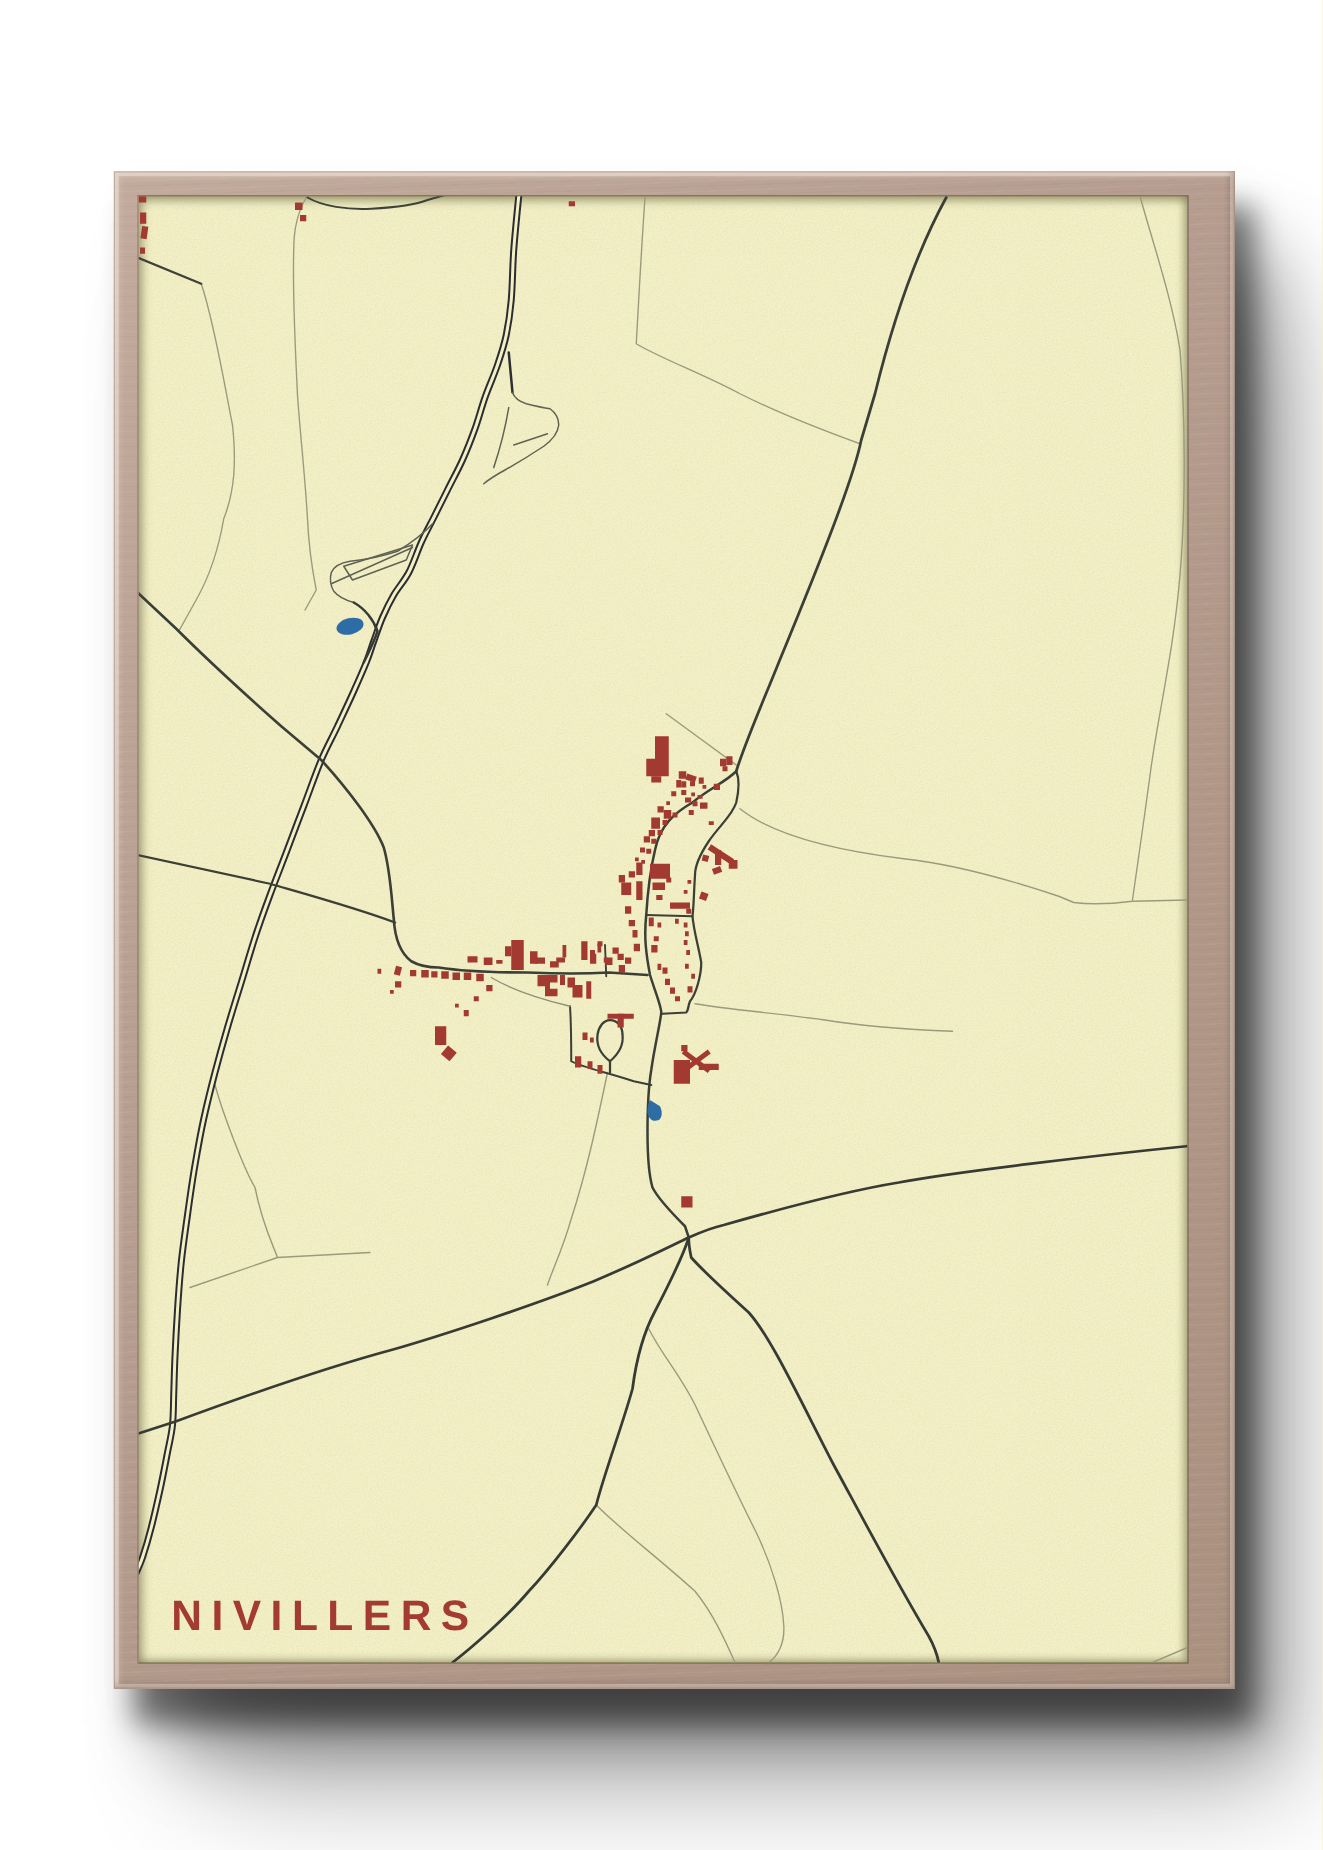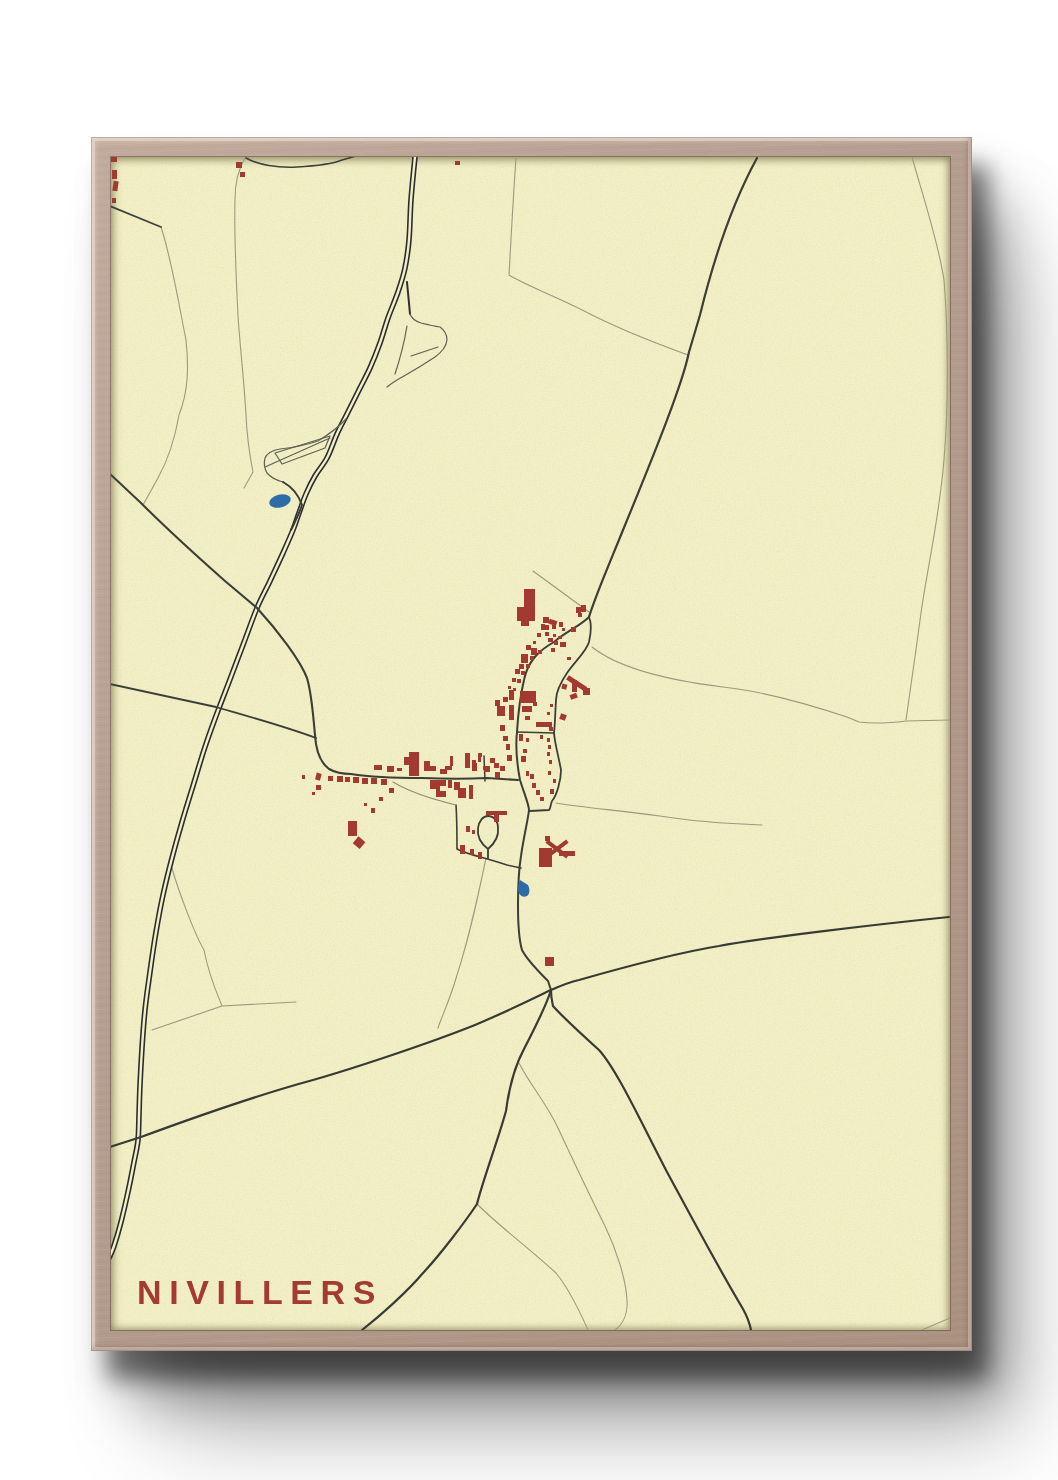--- a/index.html
+++ b/index.html
@@ -1,19 +1,20 @@
 <!DOCTYPE html>
 <html><head>
 <meta charset="utf-8">
 <style>
 html,body{margin:0;padding:0;}
 body{width:1058px;height:1480px;background:#ffffff;font-family:"Liberation Sans",sans-serif;overflow:hidden;position:relative;}
 .frame{position:absolute;left:91px;top:137px;width:881px;height:1214px;
   background:linear-gradient(133deg,#c2ab9c 0%,#b79f92 35%,#b19889 65%,#aa9180 100%);
   box-shadow:16px 28px 22px rgba(0,0,0,0.50), 34px 54px 55px -6px rgba(0,0,0,0.36), 60px 95px 95px -12px rgba(0,0,0,0.24);
+  padding-left:16px;
 }
 .grain{position:absolute;inset:0;
   background:
    repeating-linear-gradient(178deg,rgba(255,250,244,0.05) 0 1px,rgba(0,0,0,0) 1px 4px,rgba(90,60,50,0.035) 4px 5px,rgba(0,0,0,0) 5px 8px);
 }
 .bevel{position:absolute;inset:0;
   box-shadow:inset 0 0 0 1px rgba(125,95,85,0.32), inset 0 0 0 4px rgba(255,246,238,0.36), inset -4px -4px 5px rgba(75,50,45,0.34), inset 4px 4px 6px rgba(255,242,232,0.32);
 }
 .paper{position:absolute;left:20px;top:20px;width:839px;height:1173px;background:#f3f0c6;
   box-shadow:inset 0 4px 7px rgba(85,80,40,0.40), inset 4px 0 7px rgba(85,80,40,0.30), inset -4px -3px 6px rgba(85,80,40,0.27), 0 0 0 1px rgba(95,75,60,0.55);}

